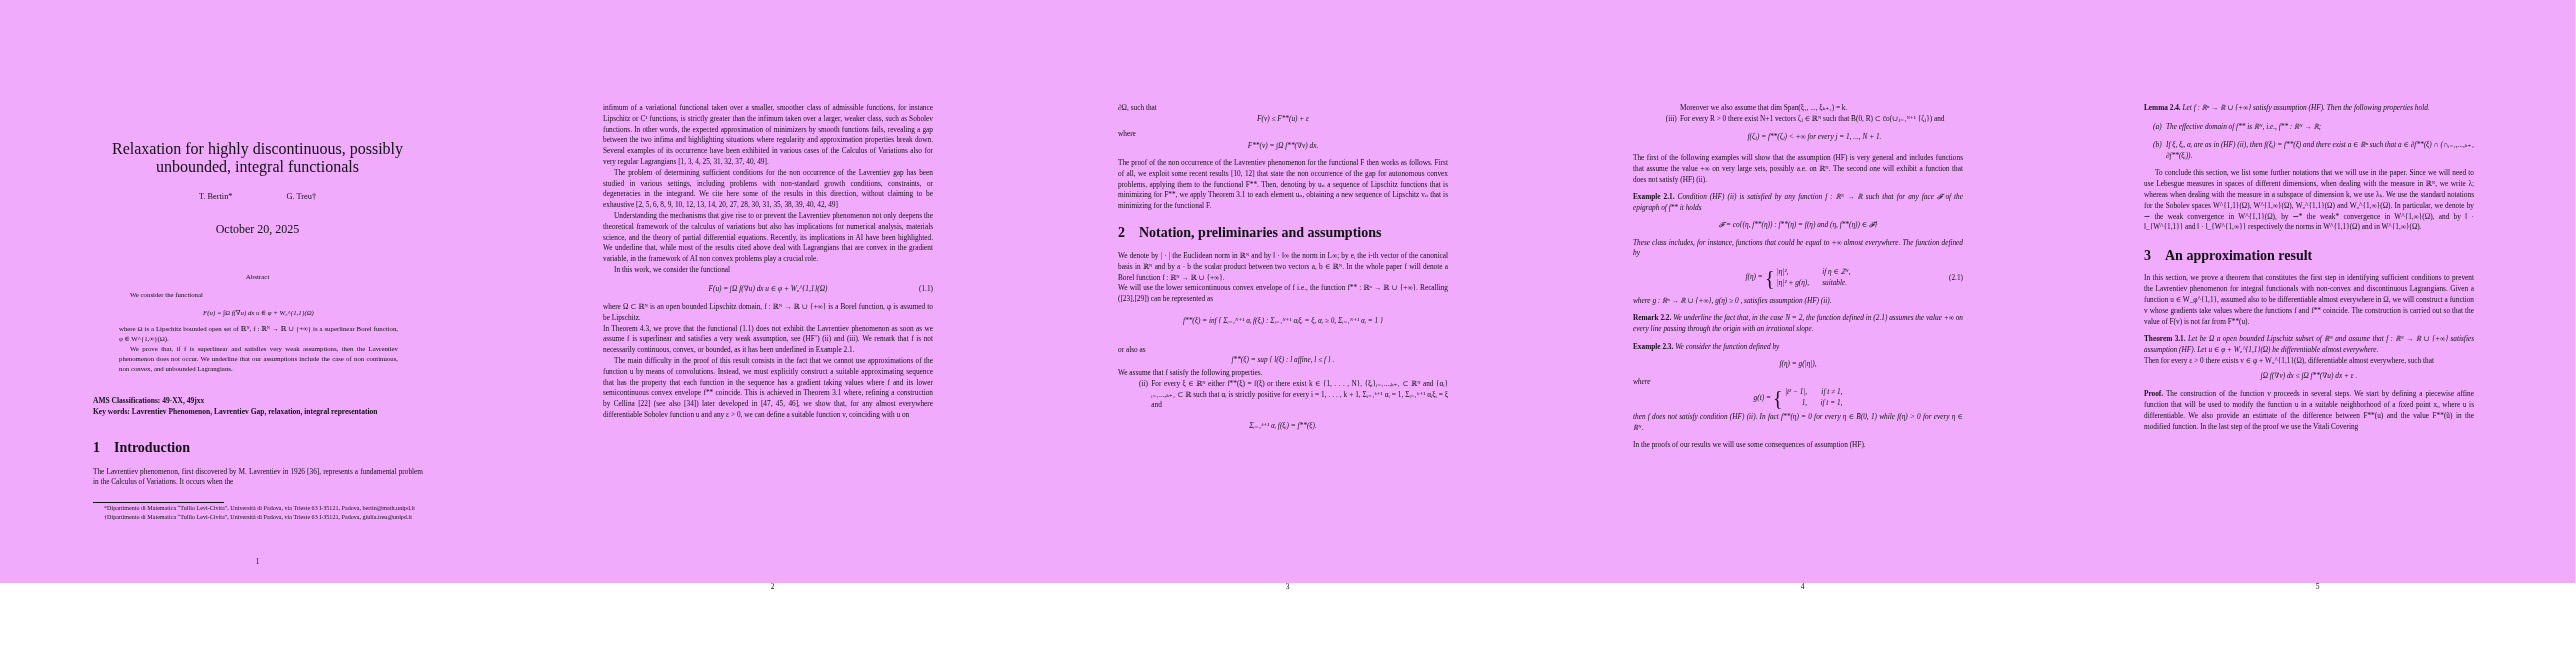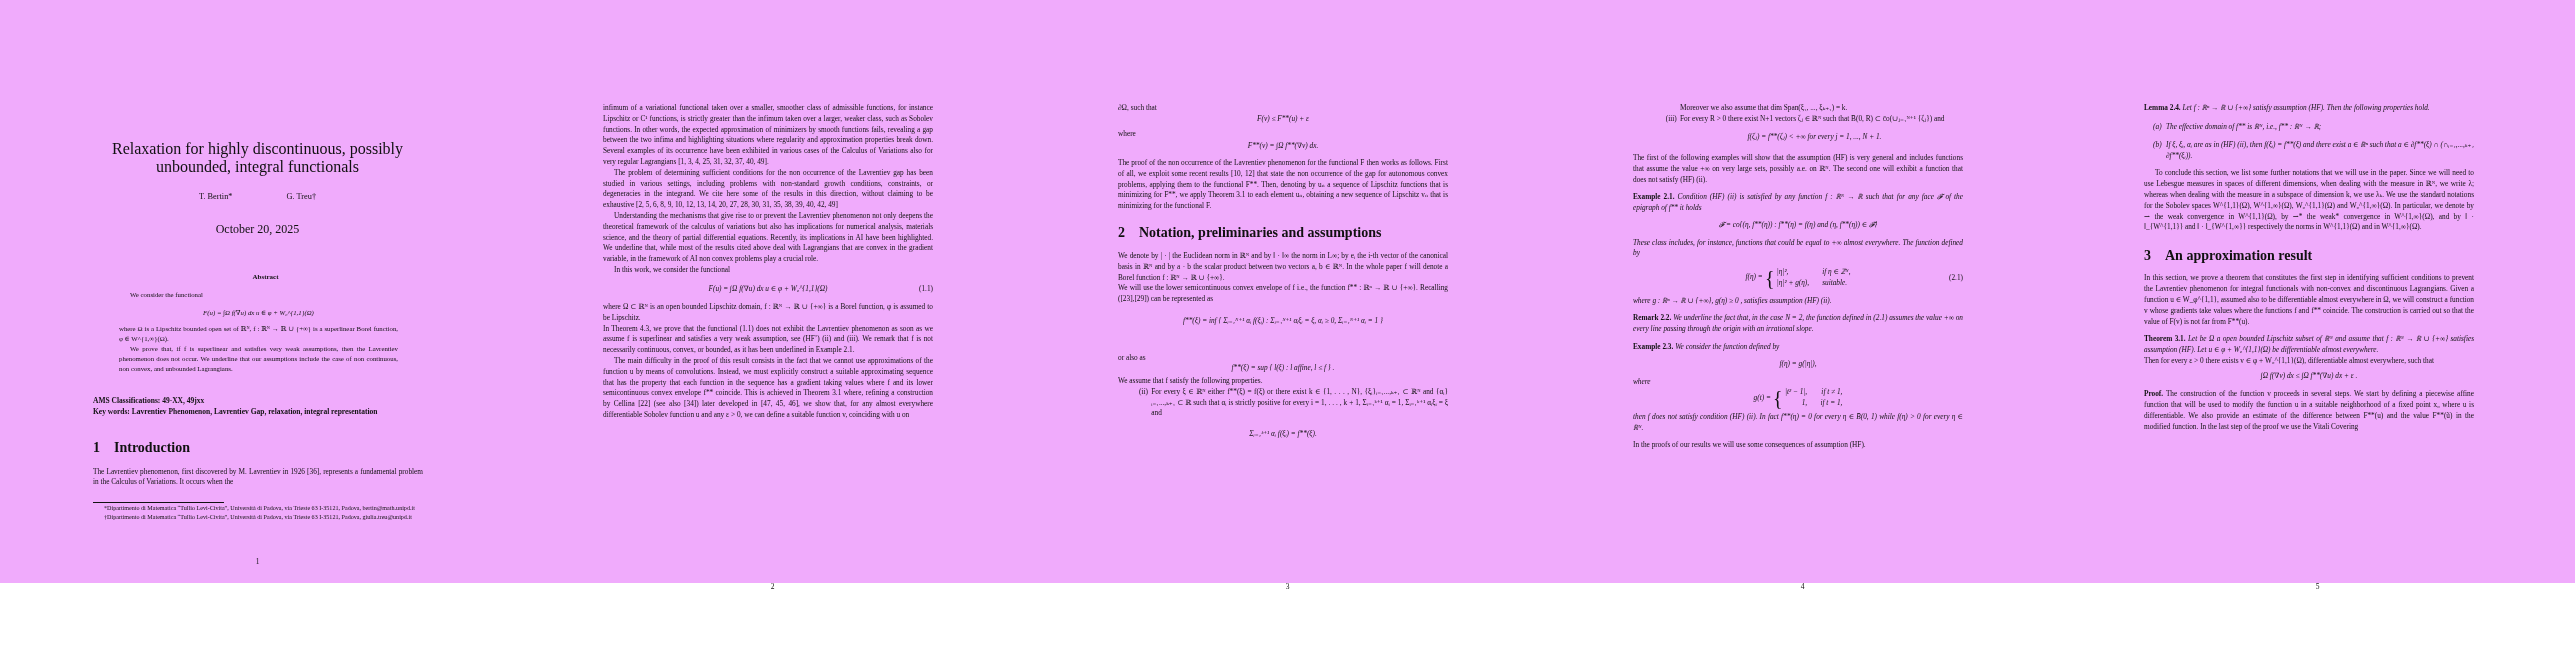--- a/index.html
+++ b/index.html
@@ -11,21 +11,21 @@
   p{margin:0;font-size:7.3px;line-height:10.8px;text-align:justify;hyphens:auto;}
   p.ind{text-indent:11px;}
   .ital{font-style:italic;}
   .math{font-style:italic;}
   .eq{font-size:7.3px;line-height:10.6px;text-align:center;position:relative;margin:0;}
   .eq .num{position:absolute;right:0;top:0;font-style:normal;}
   .title{font-size:16px;line-height:18px;text-align:center;position:absolute;left:0;width:515px;}
   .authors{position:absolute;left:0;width:515px;text-align:center;font-size:8.3px;}
   .authors span{margin:0 26px;}
   .date{position:absolute;left:0;width:515px;text-align:center;font-size:12px;}
-  .abs-h{position:absolute;left:8px;width:515px;text-align:center;font-weight:bold;font-size:7px;}
+  .abs-h{position:absolute;left:0;width:515px;text-align:center;font-weight:normal;font-size:7px;}
   .abs{position:absolute;left:119px;width:279px;}
   .abs p{font-size:6.8px;line-height:10px;}
   .kw{position:absolute;left:93px;width:330px;font-weight:bold;font-size:7.5px;line-height:10.6px;}
   h2{margin:0;font-size:14px;font-weight:bold;line-height:14.5px;}
   h2 .secnum{display:inline-block;width:21px;}
   .fnrule{position:absolute;left:93px;width:131px;height:0.6px;background:#111;}
   .fn{position:absolute;left:93px;width:330px;}
   .fn p{font-size:6.1px;line-height:9px;}
   .pnum{position:absolute;left:0;width:515px;text-align:center;font-size:7.5px;}
   b.lab{font-weight:bold;font-style:normal;}
@@ -93,21 +93,21 @@
   <div class="page">
     <div class="body-col" style="left:88px;top:103px;">
       <p>∂Ω, such that</p>
       <p class="eq math">F(v) ≤ F**(u) + ε</p>
       <p style="margin-top:4.4px;">where</p>
       <p class="eq math" style="margin:1.1px 0 6.7px;">F**(v) = ∫Ω f**(∇v) dx.</p>
       <p>The proof of the non occurrence of the Lavrentiev phenomenon for the functional F then works as follows. First of all, we exploit some recent results [10, 12] that state the non occurrence of the gap for autonomous convex problems, applying them to the functional F**. Then, denoting by uₙ a sequence of Lipschitz functions that is minimizing for F**, we apply Theorem 3.1 to each element uₙ, obtaining a new sequence of Lipschitz vₙ that is minimizing for the functional F.</p>
       <h2 style="margin-top:14.5px;"><span class="secnum">2</span><span>Notation, preliminaries and assumptions</span></h2>
       <p style="margin-top:10px;">We denote by | · | the Euclidean norm in ℝᴺ and by ‖ · ‖∞ the norm in L∞; by eᵢ the i-th vector of the canonical basis in ℝᴺ and by a · b the scalar product between two vectors a, b ∈ ℝᴺ. In the whole paper f will denote a Borel function f : ℝᴺ → ℝ ∪ {+∞}.</p>
       <p>We will use the lower semicontinuous convex envelope of f i.e., the function f** : ℝⁿ → ℝ ∪ {+∞}. Recalling ([23],[29]) can be represented as</p>
-      <p class="eq math" style="margin:11px 0 26px;">f**(ξ) = inf { Σᵢ₌₁ᴺ⁺¹ αᵢ f(ξᵢ) : Σᵢ₌₁ᴺ⁺¹ αᵢξᵢ = ξ, αᵢ ≥ 0, Σᵢ₌₁ᴺ⁺¹ αᵢ = 1 }</p>
+      <p class="eq math" style="margin:11px 0 18px;">f**(ξ) = inf { Σᵢ₌₁ᴺ⁺¹ αᵢ f(ξᵢ) : Σᵢ₌₁ᴺ⁺¹ αᵢξᵢ = ξ, αᵢ ≥ 0, Σᵢ₌₁ᴺ⁺¹ αᵢ = 1 }</p>
       <p>or also as</p>
       <p class="eq math">f**(ξ) = sup { l(ξ) : l affine, l ≤ f } .</p>
       <p style="margin-top:2.2px;">We assume that f satisfy the following properties.</p>
       <div class="hf-row">
         <div style="width:30px;flex:none;text-align:right;padding-right:3.3px;">(ii)</div>
         <p style="flex:1;">For every ξ ∈ ℝᴺ either f**(ξ) = f(ξ) or there exist k ∈ {1, . . . , N}, {ξᵢ}ᵢ₌₁...,ₖ₊₁ ⊂ ℝᴺ and {αᵢ}ᵢ₌₁...,ₖ₊₁ ⊂ ℝ such that αᵢ is strictly positive for every i = 1, . . . , k + 1, Σᵢ₌₁ᵏ⁺¹ αᵢ = 1, Σᵢ₌₁ᵏ⁺¹ αᵢξᵢ = ξ and</p>
       </div>
       <p class="eq math" style="margin:10px 0 0;">Σᵢ₌₁ᵏ⁺¹ αᵢ f(ξᵢ) = f**(ξ).</p>
     </div>
     <div class="pnum" style="top:582px;">3</div>

